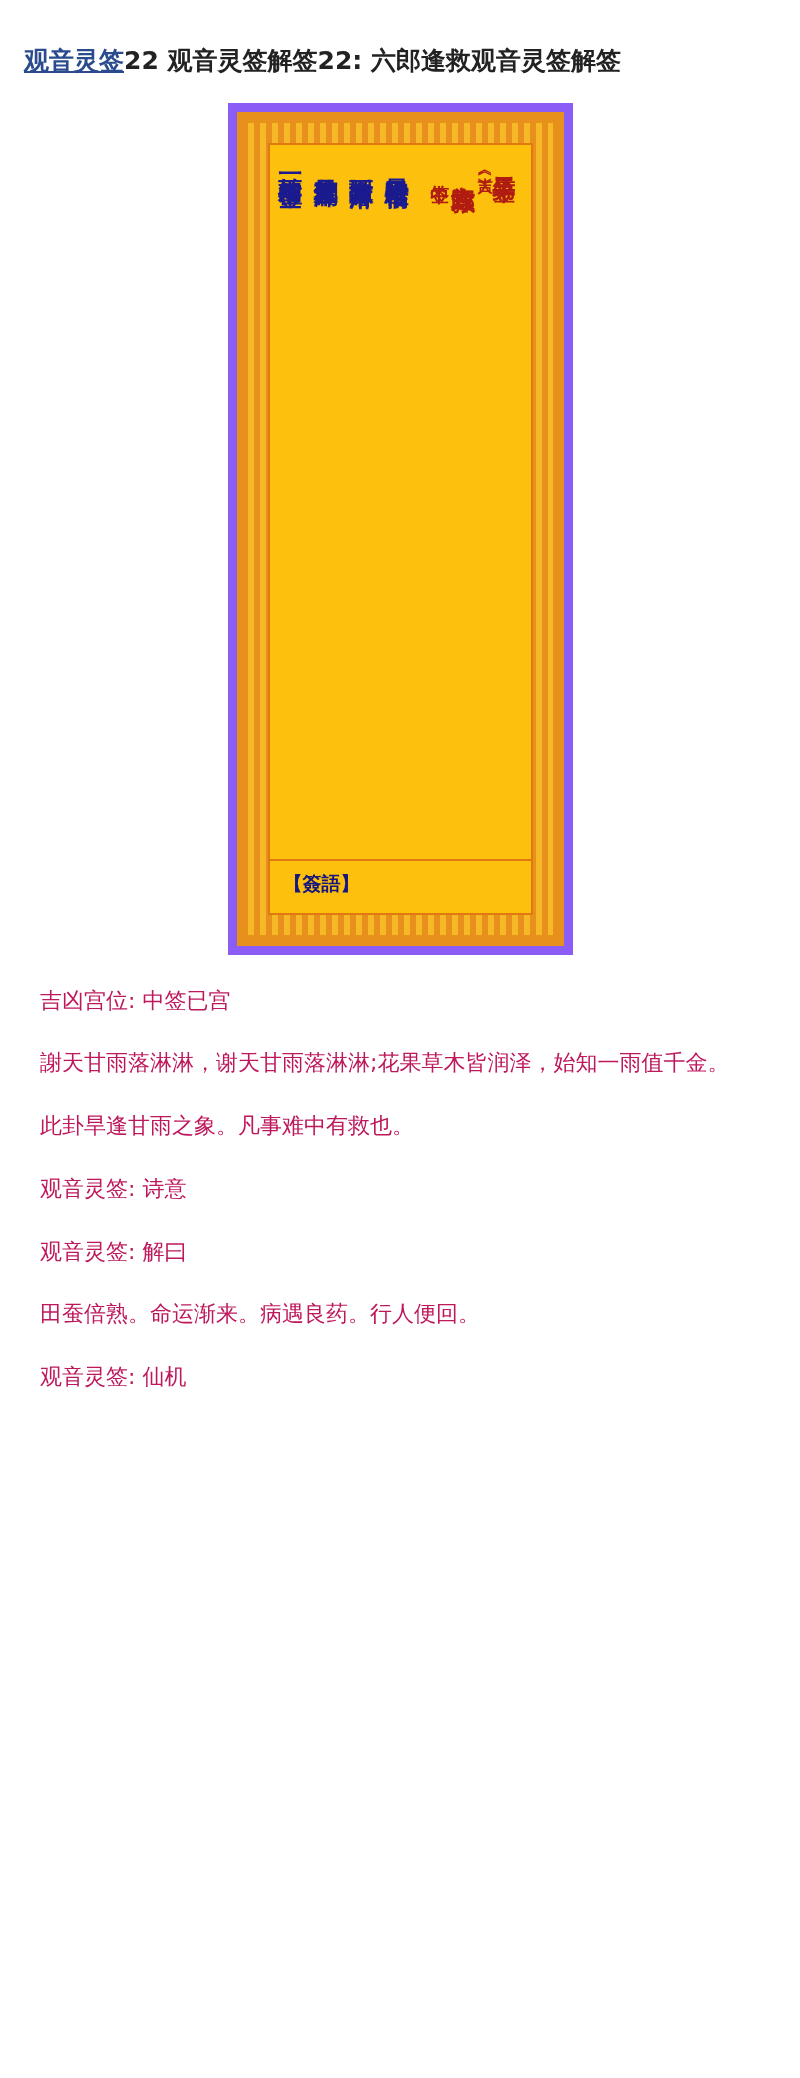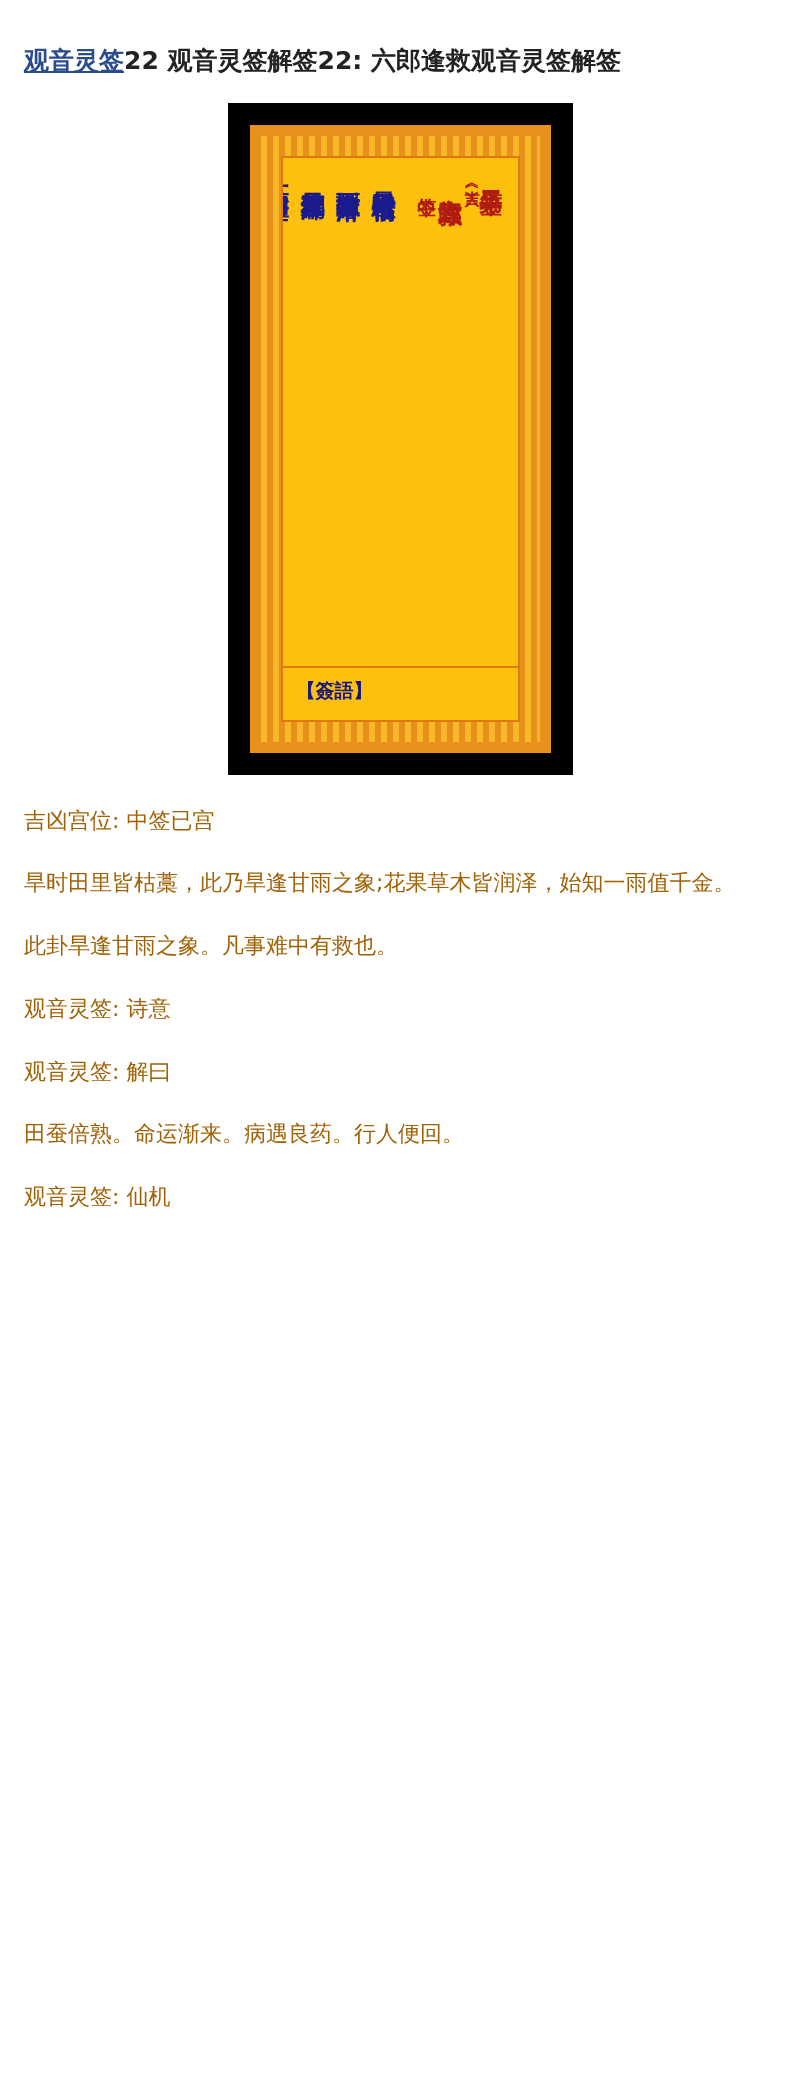--- a/index.html
+++ b/index.html
@@ -30,24 +30,24 @@
   }
 
   
   .charm-wrap {
     display: flex;
     justify-content: center;
     margin: 8px 0 26px 0;
   }
   .charm {
     width: 345px;
-    height: 672px;
-    background: #000000;
-    box-sizing: border-box;
-    padding: 22px;
+    height: 852px;
+    background: #8b5cf6;
+    box-sizing: border-box;
+    padding: 9px;
     position: relative;
   }
   .charm-border {
     width: 100%;
     height: 100%;
     box-sizing: border-box;
     border: 11px solid #e8901c;
     background:
       repeating-linear-gradient(90deg, #f6b826 0 6px, #e8901c 6px 12px) ,
       #f0a81e;
@@ -140,22 +140,22 @@
     font-size: 19px;
     font-weight: bold;
     line-height: 1.5;
     padding-left: 20px;
   }
 
   
   .para {
     font-size: 22px;
     line-height: 1.85;
-    color: #a16207;
-    margin: 0 0 22px 0;
+    color: #be185d;
+    margin: 0 0 22px 16px;
   }
   .para:last-child { margin-bottom: 0; }
 </style>
 </head>
 <body>
 
 <div class="page">
 
   <h1 class="title">
     <span class="link">观音灵签</span><span>22 观音灵签解签22: 六郎逢救观音灵签解签</span>
@@ -189,20 +189,20 @@
           <div class="charm-foot">
             <div class="foot-title">【簽語】</div>
           </div>
 
         </div>
       </div>
     </div>
   </div>
 
   <p class="para">吉凶宫位: 中签已宫</p>
-  <p class="para">旱时田里皆枯藁，此乃旱逢甘雨之象;花果草木皆润泽，始知一雨值千金。</p>
+  <p class="para">謝天甘雨落淋淋，谢天甘雨落淋淋;花果草木皆润泽，始知一雨值千金。</p>
   <p class="para">此卦旱逢甘雨之象。凡事难中有救也。</p>
   <p class="para">观音灵签: 诗意</p>
   <p class="para">观音灵签: 解曰</p>
   <p class="para">田蚕倍熟。命运渐来。病遇良药。行人便回。</p>
   <p class="para">观音灵签: 仙机</p>
 
 </div>
 
 </body></html>

